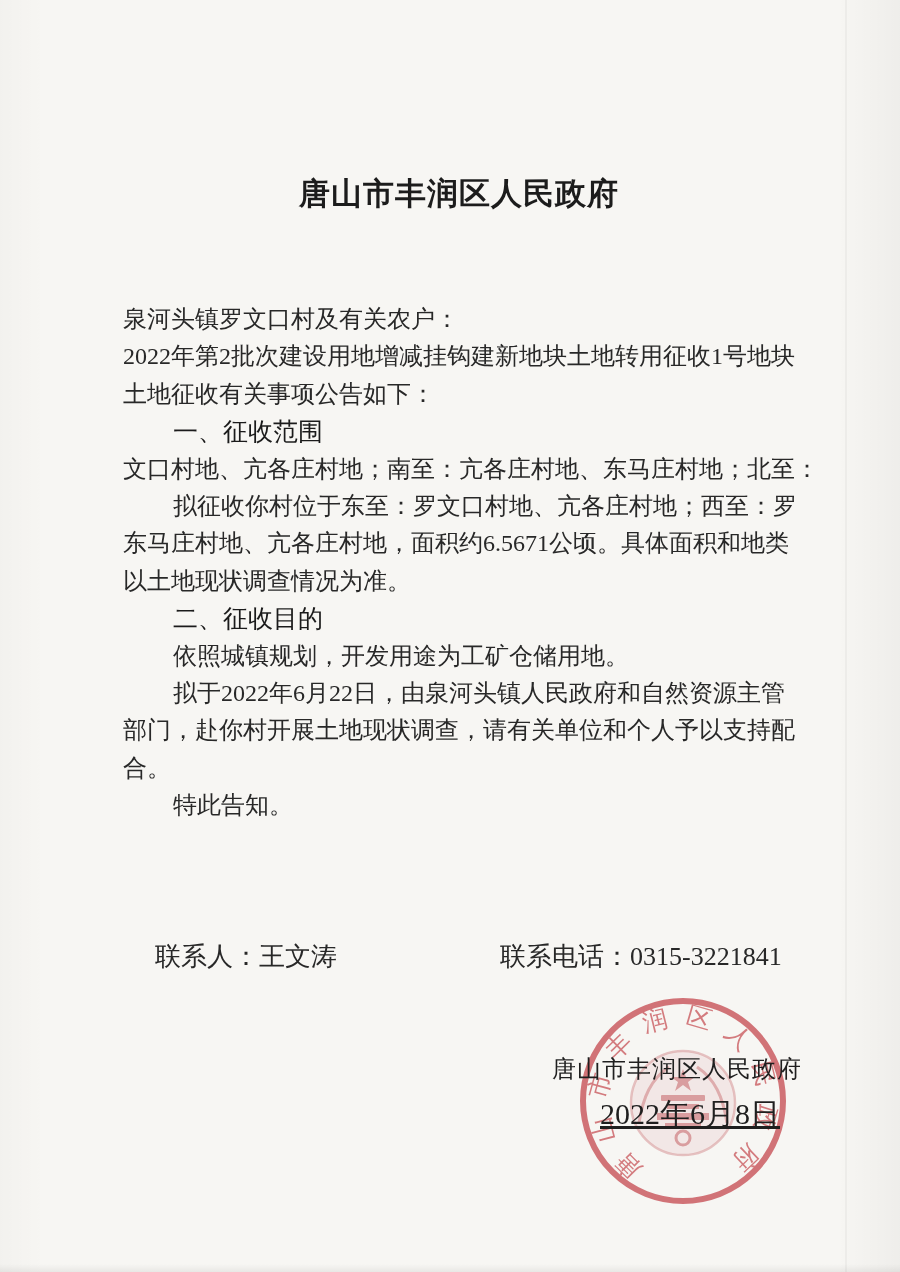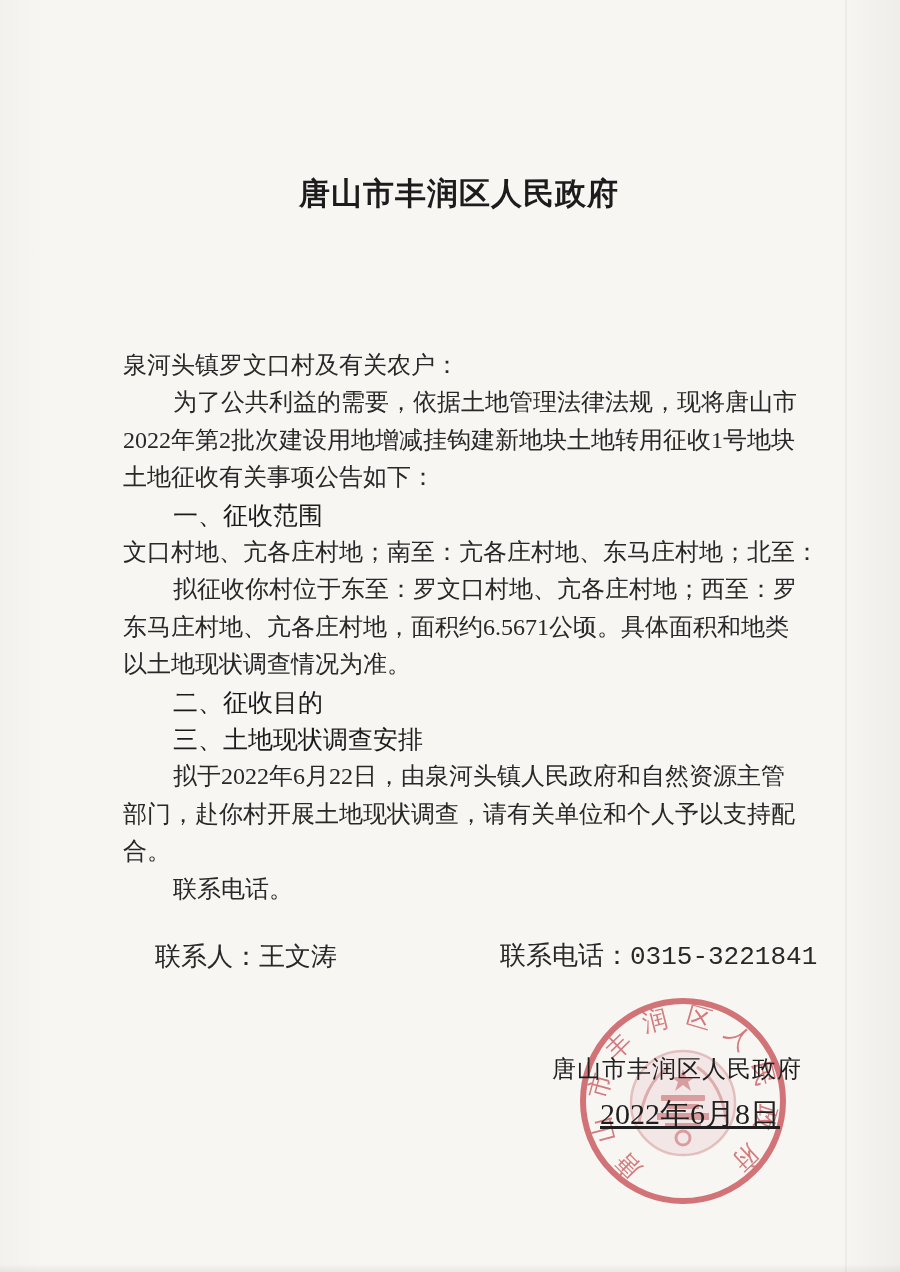--- a/index.html
+++ b/index.html
@@ -23,34 +23,34 @@
     position:absolute; left:0; bottom:0; width:100%; height:8px;
     background:linear-gradient(rgba(0,0,0,0), rgba(0,0,0,0.06));
   }
   .title-block {
     position:absolute; left:123px; top:172px; width:672px;
     text-align:center; font-weight:bold; font-size:31px; line-height:44px;
     color:#1c1c1c; letter-spacing:1px;
   }
   .content {
     position:absolute; left:123px; top:301px; width:690px;
-    font-size:24px; line-height:37.4px; color:#282828;margin-top:46px;
+    font-size:24px; line-height:37.4px; color:#282828;
   }
   .line { white-space:nowrap; }
   .line.indent { text-indent:50px; }
   .line.heading {
     font-family:"Liberation Sans", sans-serif;
     font-weight:normal; font-size:25px; text-indent:50px; color:#1b1b1b;
   }
   .contact-row {
     position:absolute; left:123px; top:938px; width:690px;
     font-size:26px; line-height:38px; color:#282828;
   }
   .contact-person { position:absolute; left:32px; white-space:nowrap; }
-  .contact-phone  { position:absolute; left:377px; white-space:nowrap;font-family:Liberation Mono, monospace; }
+  .contact-phone  { position:absolute; left:377px; white-space:nowrap; }
   .stamp {
     position:absolute; left:573px; top:991px; width:220px; height:220px;
     opacity:0.88;
   }
   .sig-name {
     position:absolute; left:552px; top:1053px;
     font-size:24px; letter-spacing:1px; white-space:nowrap; color:#1f1f1f;
   }
   .sig-date {
     position:absolute; left:600px; top:1094px;
@@ -64,34 +64,33 @@
 
   <div class="scan-streak"></div>
   <div class="scan-bottom"></div>
 
   <div class="title-block">
     <div>唐山市丰润区人民政府</div>
   </div>
 
   <div class="content">
     <div class="line">泉河头镇罗文口村及有关农户：</div>
-    <div class="line indent">为了公共利益的需要，依据土地管理法律法规，现将唐山市</div>
     <div class="line">2022年第2批次建设用地增减挂钩建新地块土地转用征收1号地块</div>
     <div class="line">土地征收有关事项公告如下：</div>
     <div class="line heading">一、征收范围</div>
     <div class="line">文口村地、亢各庄村地；南至：亢各庄村地、东马庄村地；北至：</div>
     <div class="line indent">拟征收你村位于东至：罗文口村地、亢各庄村地；西至：罗</div>
     <div class="line">东马庄村地、亢各庄村地，面积约6.5671公顷。具体面积和地类</div>
     <div class="line">以土地现状调查情况为准。</div>
     <div class="line heading">二、征收目的</div>
-    <div class="line heading">三、土地现状调查安排</div>
+    <div class="line indent">依照城镇规划，开发用途为工矿仓储用地。</div>
     <div class="line indent">拟于2022年6月22日，由泉河头镇人民政府和自然资源主管</div>
     <div class="line">部门，赴你村开展土地现状调查，请有关单位和个人予以支持配</div>
     <div class="line">合。</div>
-    <div class="line indent">联系电话。</div>
+    <div class="line indent">特此告知。</div>
   </div>
 
   <div class="contact-row">
     <span class="contact-person">联系人：王文涛</span>
     <span class="contact-phone">联系电话：0315-3221841</span>
   </div>
 
   <svg class="stamp" viewBox="0 0 220 220" xmlns="http://www.w3.org/2000/svg">
     <circle cx="110" cy="110" r="100" fill="none" stroke="#c4474d" stroke-width="6" stroke-opacity="0.85"></circle>
     <defs>

